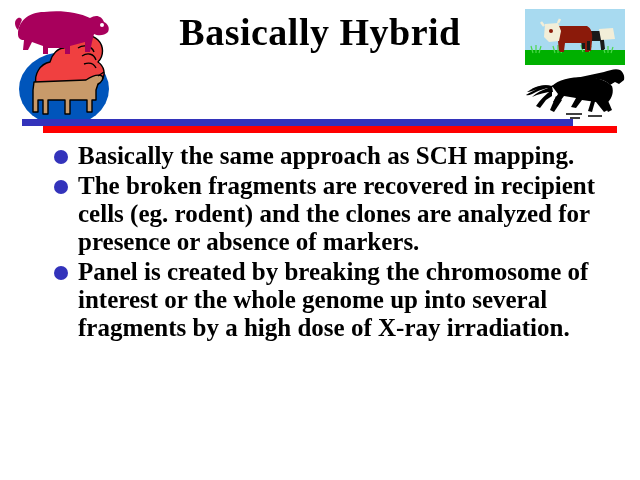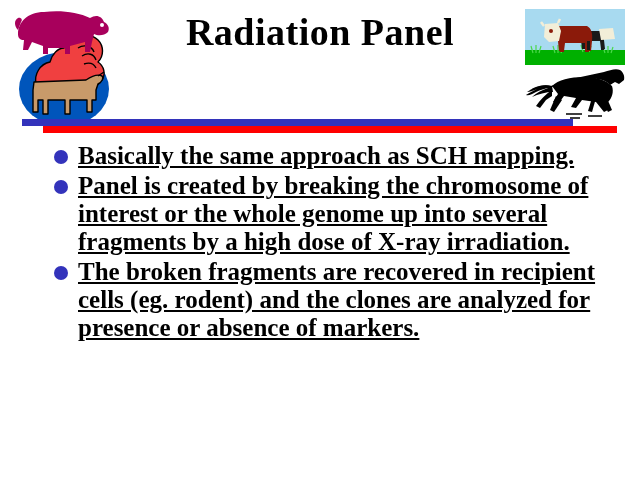--- a/index.html
+++ b/index.html
@@ -75,21 +75,20 @@
   
   #body {
     position: absolute;
     left: 52px; top: 142px;
     width: 560px;
   }
   .bullet-row {
     position: relative;
     padding-left: 26px;
     margin-bottom: 2px;
-    text-decoration: underline;
   }
   .bullet-dot {
     position: absolute;
     left: 2px; top: 8px;
     width: 14px; height: 14px;
     border-radius: 50%;
     background: #3333bb;
   }
   .bullet-text {
     display: block;
@@ -131,21 +130,21 @@
                  L58 42 L58 50 L53 50 L53 44 L36 44 L36 50 L31 50 L31 42 L20 38
                  L16 46 L11 46 L12 36 C8 36 6 34 6 30 Z" fill="#a8005c"></path>
 
         <path d="M6 26 C2 22 2 16 6 14 C9 13 11 16 9 18" fill="#a8005c"></path>
 
         <circle cx="90" cy="21" r="2" fill="#ffffff"></circle>
       </svg>
     </div>
 
     <div id="title">
-      <span class="t-line">Radiation Panel</span>
+      <span class="t-line">Basically Hybrid</span>
     </div>
 
     <div id="cattle-photo">
       <svg width="100" height="56" viewBox="0 0 100 56" xmlns="http://www.w3.org/2000/svg">
         <rect x="0" y="0" width="100" height="56" fill="#a8daf0"></rect>
         <rect x="0" y="41" width="100" height="15" fill="#00b000"></rect>
 
         <g stroke="#4cd94c" stroke-width="1.2" fill="none">
           <path d="M8 44 L6 37 M11 44 L11 36 M14 44 L16 37"></path>
           <path d="M30 44 L28 37 M33 44 L33 36 M36 44 L38 38"></path>
@@ -201,23 +200,23 @@
 
   <div id="body">
 
     <div class="bullet-row">
       <span class="bullet-dot"></span>
       <span class="bullet-text">Basically the same approach as SCH mapping.</span>
     </div>
 
     <div class="bullet-row">
       <span class="bullet-dot"></span>
-      <span class="bullet-text">Panel is created by breaking the chromosome of interest or the whole genome up into several fragments by a high dose of X-ray irradiation.</span>
+      <span class="bullet-text">The broken fragments are recovered in recipient cells (eg. rodent) and the clones are analyzed  for presence or absence of markers.</span>
     </div>
 
     <div class="bullet-row">
       <span class="bullet-dot"></span>
-      <span class="bullet-text">The broken fragments are recovered in recipient cells (eg. rodent) and the clones are analyzed  for presence or absence of markers.</span>
+      <span class="bullet-text">Panel is created by breaking the chromosome of interest or the whole genome up into several fragments by a high dose of X-ray irradiation.</span>
     </div>
 
   </div>
 
 </div>
 
 </body></html>

